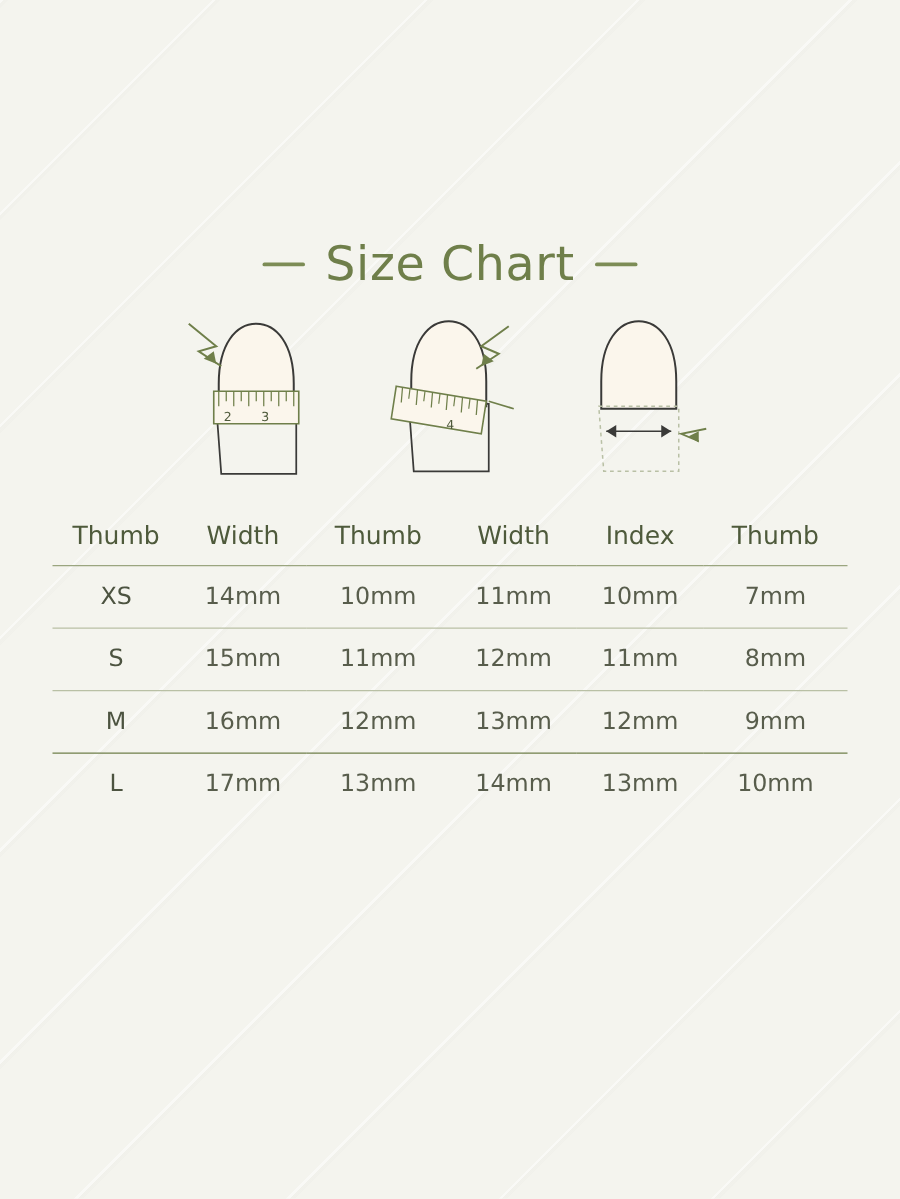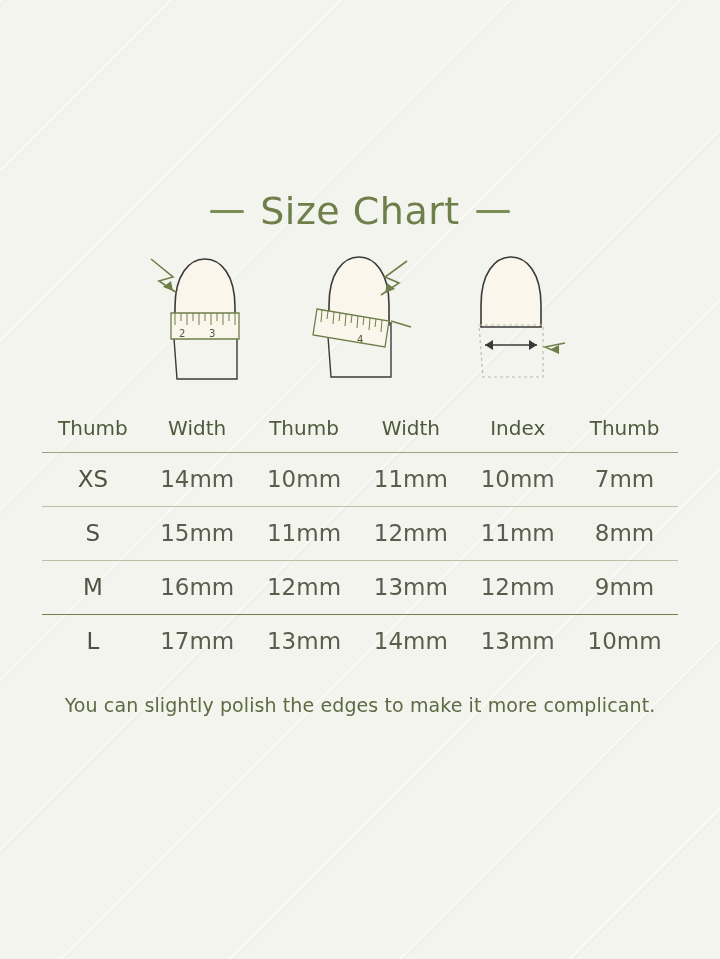--- a/index.html
+++ b/index.html
@@ -72,21 +72,21 @@
     padding: 0 6px;
   }
   table {
     width: 100%;
     border-collapse: collapse;
   }
   th, td {
     text-align: center;
     font-weight: 400;
     color: #585d4c;
-    font-size: 23px;
+    font-size: 19px;
     padding: 13px 0 14px;
   }
   thead th {
     color: #4e5a3b;
     font-size: 20px;
     padding-bottom: 12px;
   }
   thead tr { border-bottom: 1.4px solid #9aa57f; }
   tbody tr { border-bottom: 1.1px solid #b9c0a5; }
   tbody tr:nth-child(3) { border-bottom: 1.8px solid #6f7f4a; }
@@ -218,15 +218,14 @@
           <td>17mm</td>
           <td>13mm</td>
           <td>14mm</td>
           <td>13mm</td>
           <td>10mm</td>
         </tr>
       </tbody>
     </table>
   </div>
 
-  <div class="note">You can slightly polish the edges to make it more complicant.</div>
 
 </div>
 
 </body></html>

